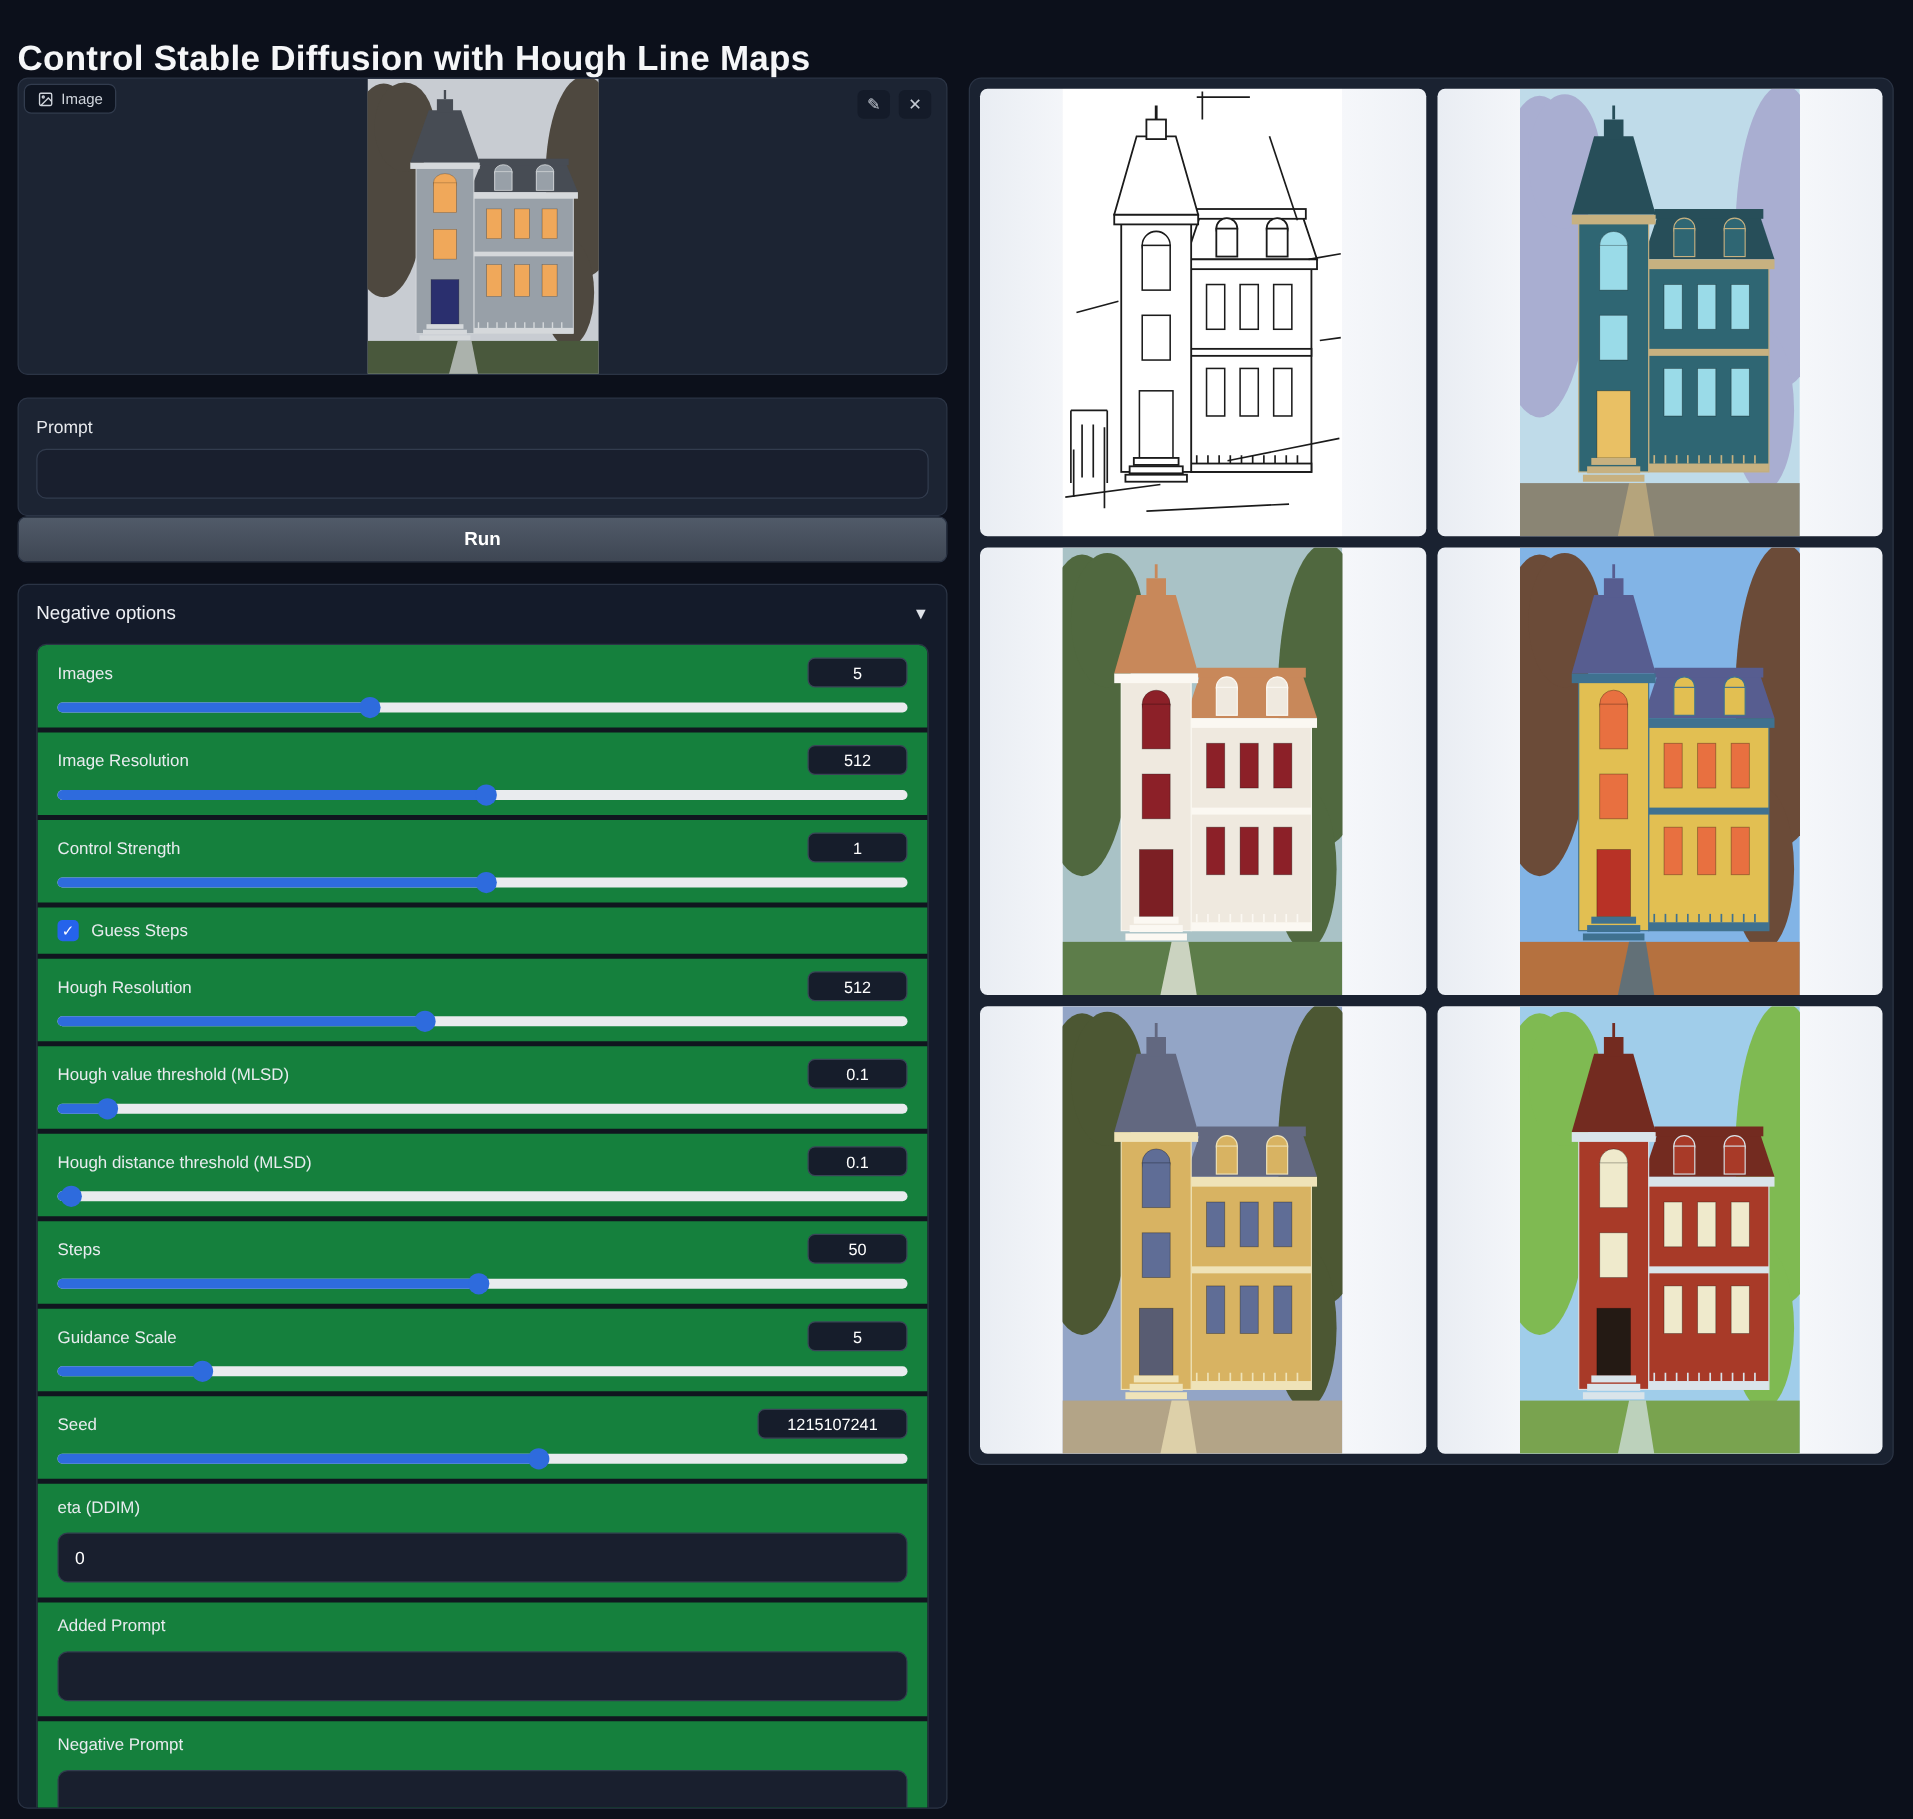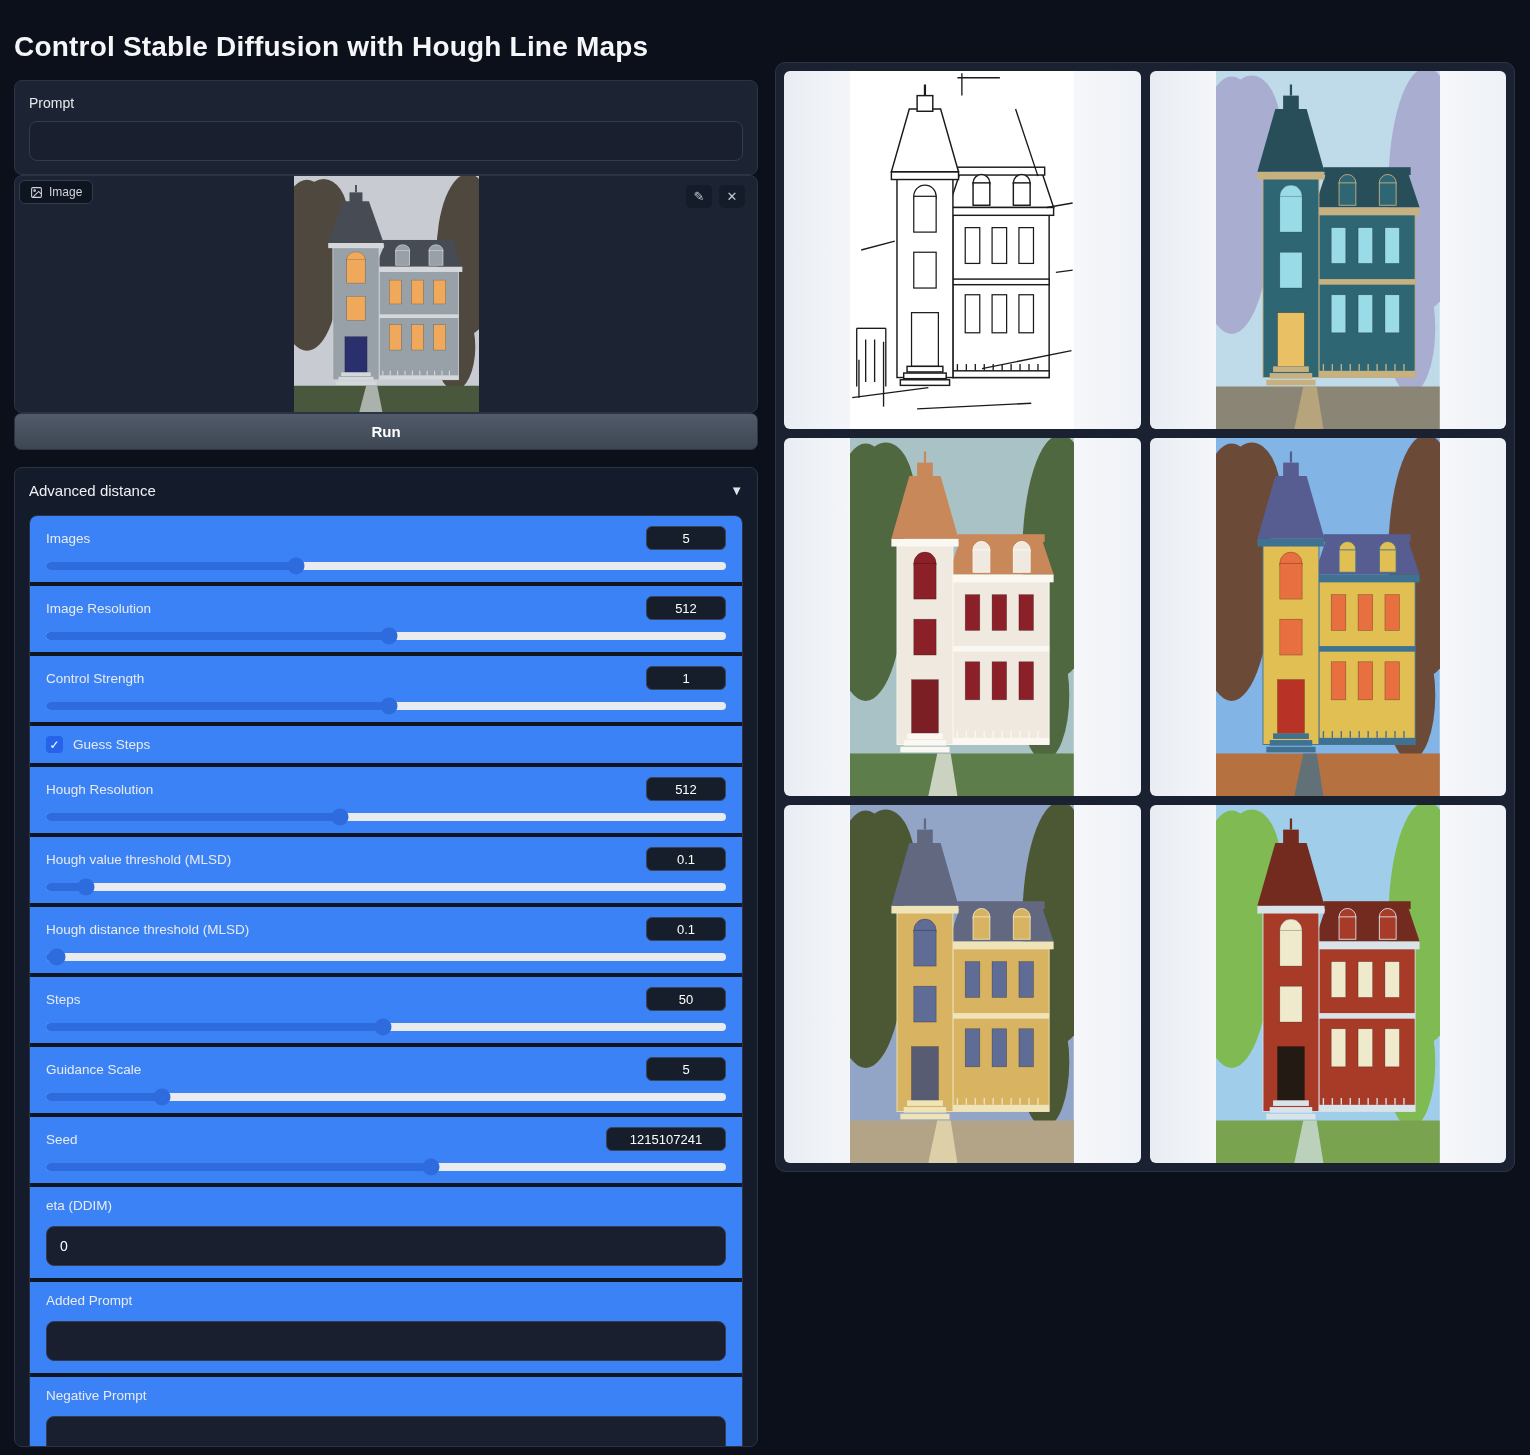--- a/index.html
+++ b/index.html
@@ -28,21 +28,21 @@
   
   .run-btn{width:100%;height:37px;background:linear-gradient(180deg,#515b69,#3e4653);
     border:1px solid #2b3445;border-radius:7px;color:#fff;font-weight:700;font-size:15px;cursor:pointer}
   
   .advanced{margin-top:17px;background:#141b2a;border:1px solid #2b3445;border-radius:8px;
     padding:14px;height:980px;box-sizing:border-box;overflow:hidden}
   .adv-head{display:flex;justify-content:space-between;align-items:center;cursor:pointer}
   .adv-title{font-size:15px;color:#eef0f4}
   .arrow{font-size:13px;color:#dfe3e9}
   .form{margin-top:16px;border:1px solid #2b3445;border-radius:8px;overflow:hidden;background:#10161f}
-  .row{background:#3b82f6;padding:10px 16px 12px}
+  .row{background:#15803d;padding:10px 16px 12px}
   .row + .row{margin-top:4px}
   .row-head{display:flex;justify-content:space-between;align-items:center;height:24px}
   .row-label{font-size:13.5px;color:#e8ebef}
   .val-box{width:80px;height:24px;background:#161d2b;border:1px solid #3a4457;border-radius:6px;
     color:#fff;text-align:center;font-size:13px;box-sizing:border-box;outline:none}
   .val-box.wide{width:120px}
   .track{position:relative;margin-top:12px;height:8px;border-radius:4px;background:#e9ebee;cursor:pointer}
   .fill{position:absolute;left:0;top:0;bottom:0;background:#2e6bdd;border-radius:4px}
   .handle{position:absolute;top:50%;width:17px;height:17px;background:#2e6bdd;border-radius:50%;
     transform:translate(-50%,-50%);cursor:grab}
@@ -59,25 +59,20 @@
   .cell{margin:0;background:linear-gradient(90deg,#e9edf3,#fafbfd 30%,#fafbfd 70%,#eef1f6);
     border-radius:6px;display:flex;justify-content:center;overflow:hidden;cursor:pointer}
   .cell svg{height:100%;width:auto;display:block}
 </style>
 </head>
 <body>
 
 <h1 class="title">Control Stable Diffusion with Hough Line Maps</h1>
 
 <div class="left-col">
-
-  <div class="block prompt-block">
-    <div class="lbl">Prompt</div>
-    <input class="text-input" value="" style="">
-  </div>
 
   <div class="block image-block">
     <div class="badge">
       <svg width="13" height="13" viewBox="0 0 24 24" fill="none" stroke="#cfd4db" stroke-width="2">
         <rect x="3" y="3" width="18" height="18" rx="2"></rect>
           <circle cx="8.5" cy="8.5" r="1.5"></circle>
           <path d="M21 15l-5-5L5 21"></path>
       </svg>
       <span>Image</span>
     </div>
@@ -133,25 +128,30 @@
           <rect x="57" y="112" width="20" height="32" fill="#f0a85a" stroke="rgba(0,0,0,.35)" stroke-width="0.6"></rect>
           <rect x="57" y="162" width="20" height="32" fill="#f0a85a" stroke="rgba(0,0,0,.35)" stroke-width="0.6"></rect>
           <rect x="55" y="216" width="24" height="48" fill="#2a2f6e" stroke="rgba(0,0,0,.35)" stroke-width="0.6"></rect>
           <rect x="51" y="264" width="32" height="5" fill="#d5d8db"></rect>
           <rect x="48" y="270" width="38" height="5" fill="#d5d8db"></rect>
           <rect x="45" y="276" width="44" height="5" fill="#d5d8db"></rect>
         </svg>
       </div>
   </div>
 
+  <div class="block prompt-block">
+    <div class="lbl">Prompt</div>
+    <input class="text-input" value="" style="">
+  </div>
+
   <button class="run-btn">Run</button>
 
   <div class="advanced">
     <div class="adv-head">
-      <span class="adv-title">Advanced distance</span>
+      <span class="adv-title">Negative options</span>
       <span class="arrow">▼</span>
     </div>
     <div class="form" id="adv-form">
         <div class="row">
     <div class="row-head">
       <span class="row-label">Images</span>
       <input class="val-box" value="5" style="">
     </div>
     <div class="track">
       <div class="fill" style="width: 36.8%;"></div>

